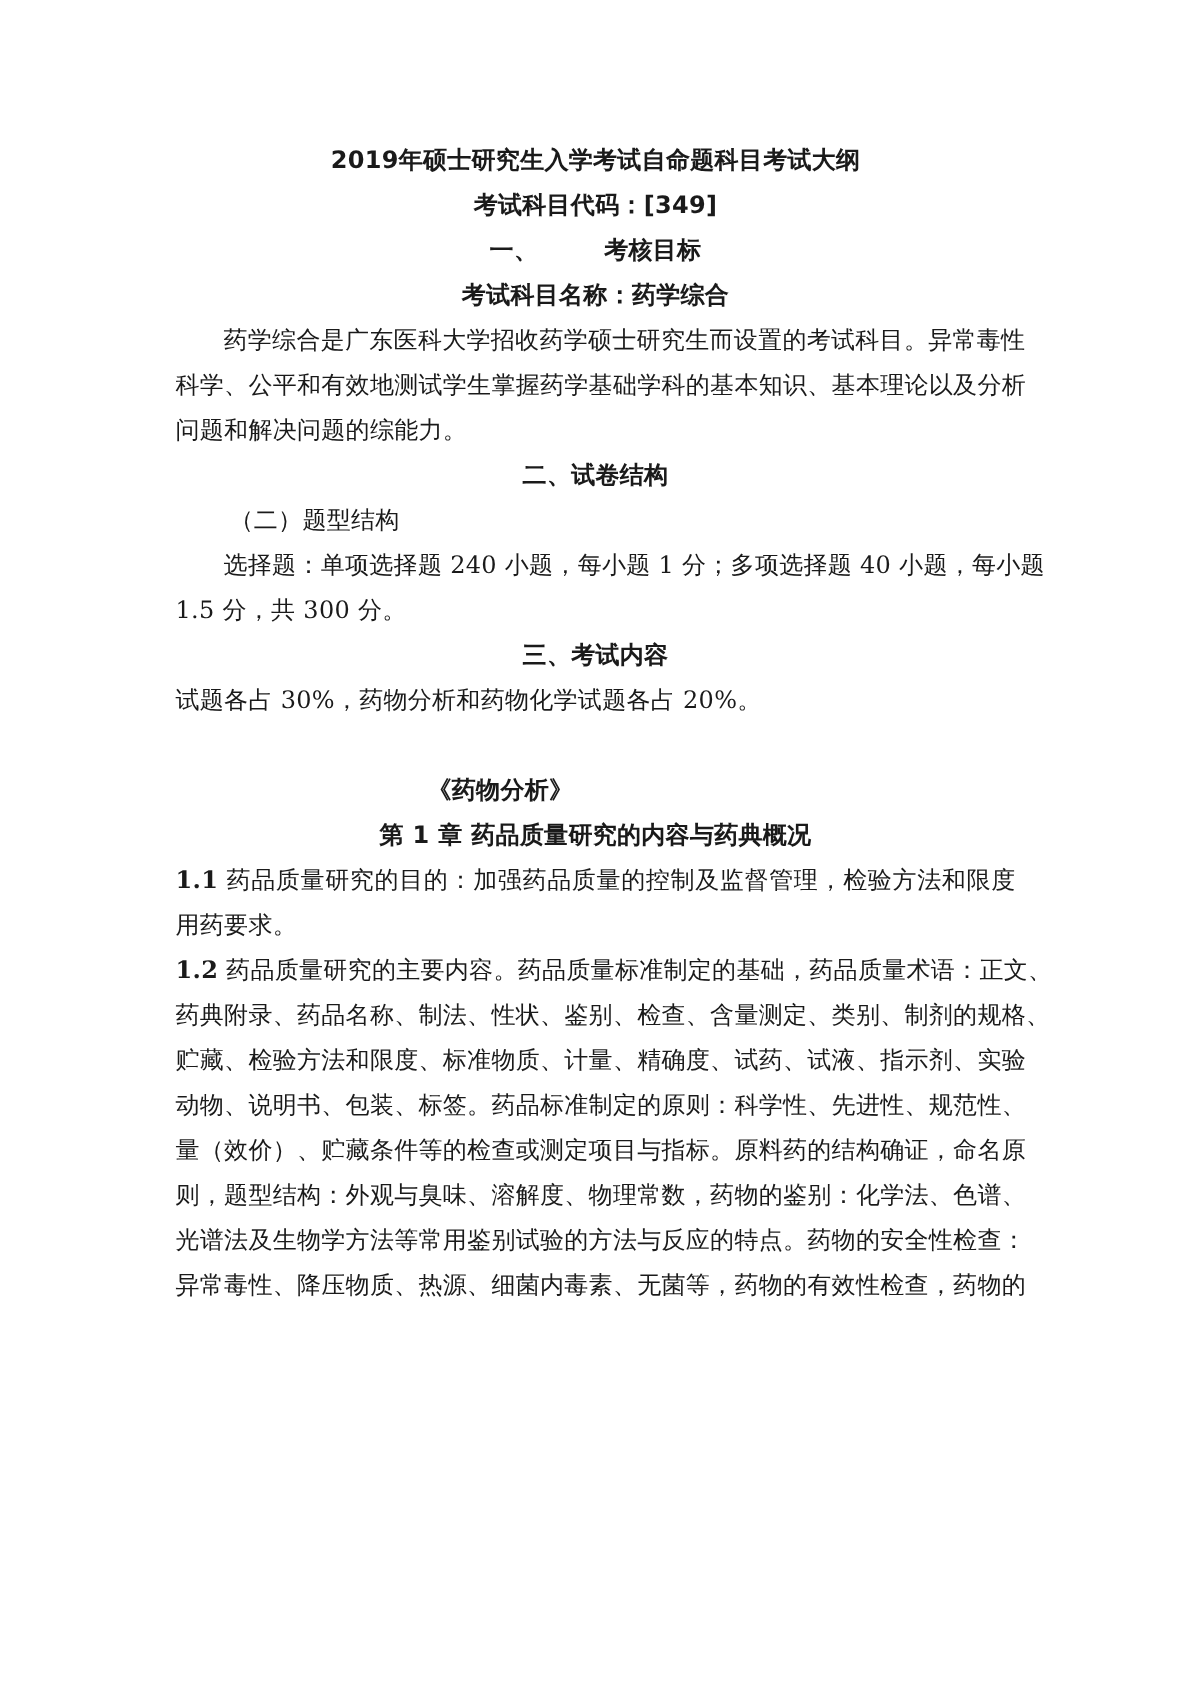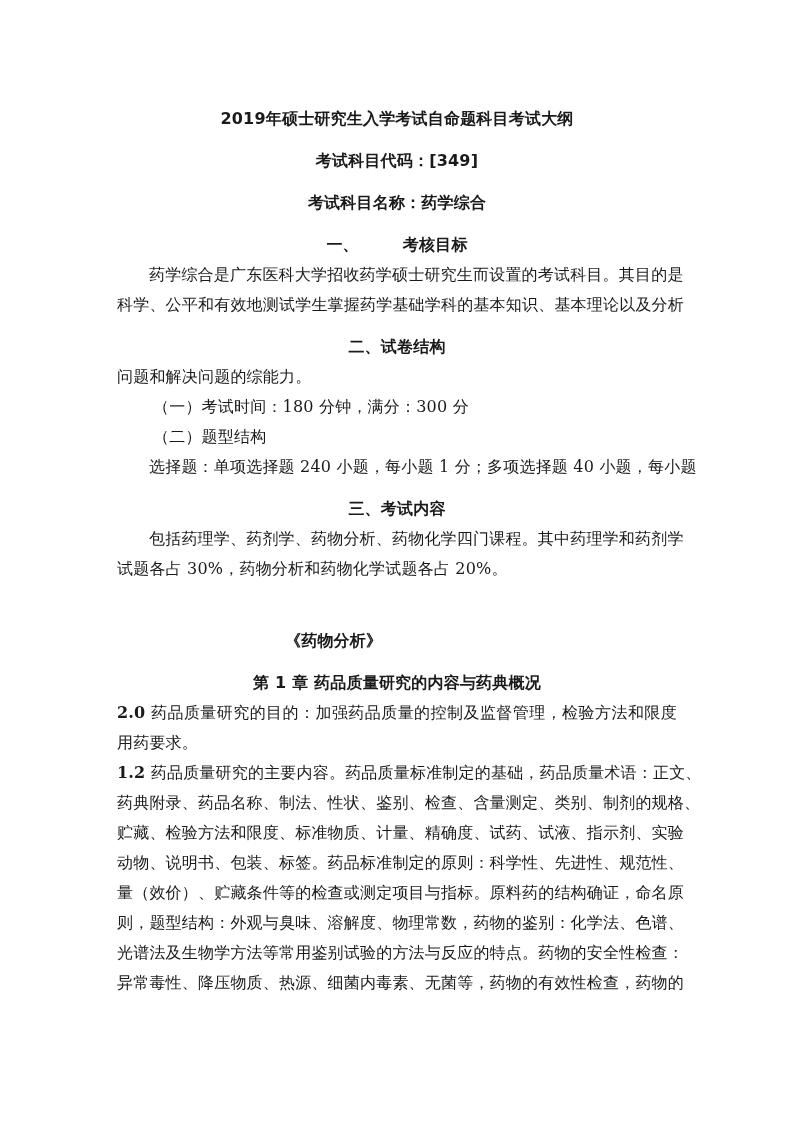--- a/index.html
+++ b/index.html
@@ -7,60 +7,59 @@
     width: 793px; height: 1122px; position: relative; overflow: hidden;
     font-family: "DejaVu Serif", "Liberation Serif", serif;
     color: #1a1a1a;
   }
   .page { position: absolute; left: 117px; top: 92px; width: 560px; }
   .line {
     font-size: 16px; line-height: 30px; height: 30px; white-space: nowrap;
     letter-spacing: 0.2px;
   }
   .center { text-align: center; }
-  .bold { font-weight: bold; font-family: "DejaVu Sans", "Liberation Sans", sans-serif; margin-top: 12px; }
+  .bold { font-weight: bold; font-family: "DejaVu Sans", "Liberation Sans", sans-serif; }
   .indent { padding-left: 32px; }
   .indent1 { padding-left: 36px; }
   .just { text-align: justify; text-align-last: justify; }
   .num { font-weight: bold; }
   .gap { height: 30px; }
   .spacer-h { display: inline-block; width: 44px; }
   .book-title { padding-left: 168px; }
 </style>
 </head>
 <body>
 
 <div class="page">
 
   <div class="line center bold">2019年硕士研究生入学考试自命题科目考试大纲</div>
   <div class="line center bold">考试科目代码：[349]</div>
-  <div class="line center bold">考试科目名称：药学综合</div>
-
   <div class="line center bold">
     <span>一、</span><span class="spacer-h"></span><span>考核目标</span>
   </div>
-  <div class="line indent just">药学综合是广东医科大学招收药学硕士研究生而设置的考试科目。其目的是</div>
+
+  <div class="line center bold">考试科目名称：药学综合</div>
+  <div class="line indent just">药学综合是广东医科大学招收药学硕士研究生而设置的考试科目。异常毒性</div>
   <div class="line just">科学、公平和有效地测试学生掌握药学基础学科的基本知识、基本理论以及分析</div>
+  <div class="line">问题和解决问题的综能力。</div>
+
   <div class="line center bold">二、试卷结构</div>
-
-  <div class="line">问题和解决问题的综能力。</div>
-  <div class="line indent1">（一）考试时间：180 分钟，满分：300 分</div>
   <div class="line indent1">（二）题型结构</div>
   <div class="line indent just">选择题：单项选择题 240 小题，每小题 1 分；多项选择题 40 小题，每小题</div>
+  <div class="line">1.5 分，共 300 分。</div>
 
   <div class="line center bold">三、考试内容</div>
-  <div class="line indent just">包括药理学、药剂学、药物分析、药物化学四门课程。其中药理学和药剂学</div>
   <div class="line">试题各占 30%，药物分析和药物化学试题各占 20%。</div>
 
   <div class="gap"></div>
 
   <div class="line bold book-title">《药物分析》</div>
   <div class="line center bold">第 1 章  药品质量研究的内容与药典概况</div>
 
-  <div class="line just"><span class="num">2.0</span> <span>药品质量研究的目的：加强药品质量的控制及监督管理，检验方法和限度</span></div>
+  <div class="line just"><span class="num">1.1</span> <span>药品质量研究的目的：加强药品质量的控制及监督管理，检验方法和限度</span></div>
   <div class="line">用药要求。</div>
 
   <div class="line just"><span class="num">1.2</span> <span>药品质量研究的主要内容。药品质量标准制定的基础，药品质量术语：正文、</span></div>
   <div class="line just">药典附录、药品名称、制法、性状、鉴别、检查、含量测定、类别、制剂的规格、</div>
   <div class="line just">贮藏、检验方法和限度、标准物质、计量、精确度、试药、试液、指示剂、实验</div>
   <div class="line just">动物、说明书、包装、标签。药品标准制定的原则：科学性、先进性、规范性、</div>
 
   <div class="line just">量（效价）、贮藏条件等的检查或测定项目与指标。原料药的结构确证，命名原</div>
   <div class="line just">则，题型结构：外观与臭味、溶解度、物理常数，药物的鉴别：化学法、色谱、</div>
   <div class="line just">光谱法及生物学方法等常用鉴别试验的方法与反应的特点。药物的安全性检查：</div>

